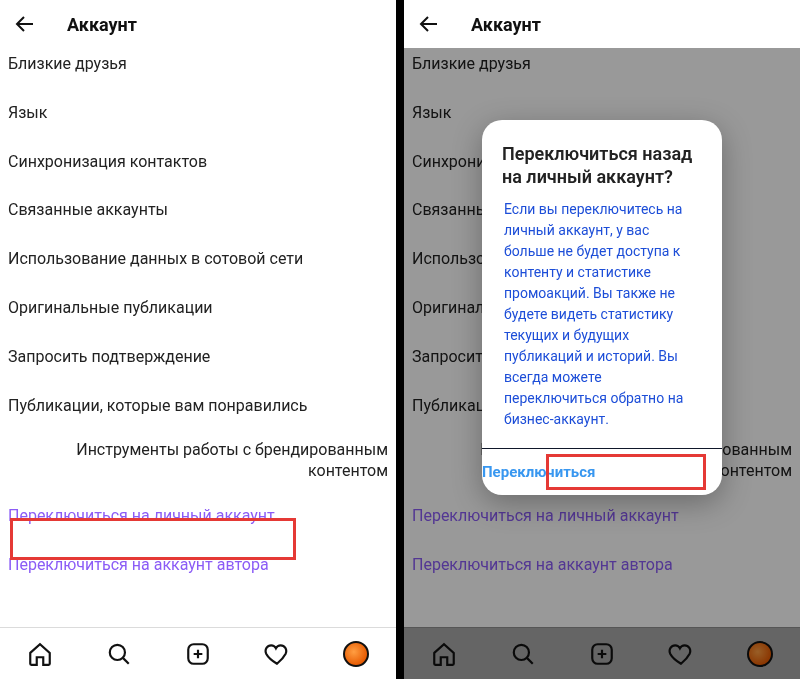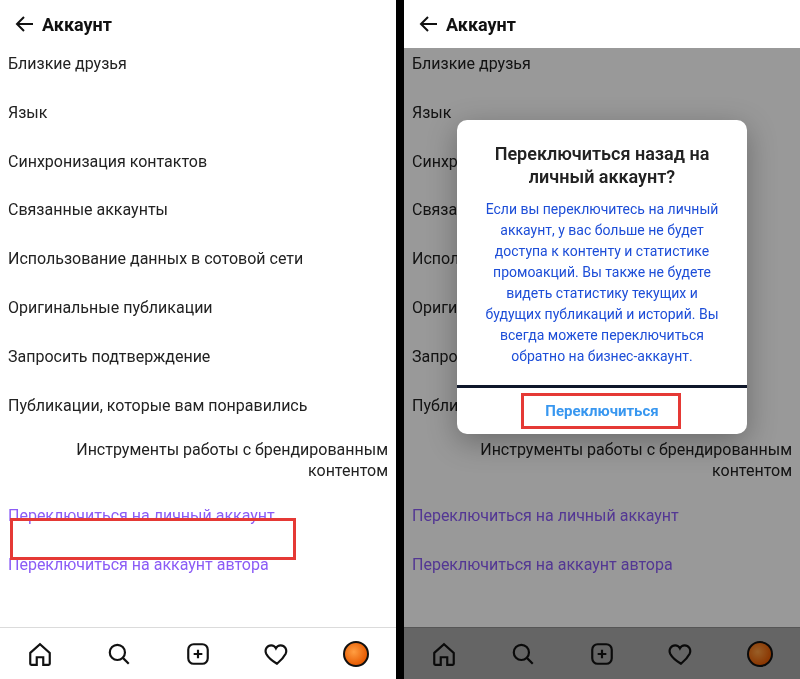--- a/index.html
+++ b/index.html
@@ -3,36 +3,36 @@
 <meta charset="utf-8">
 <style>
   * { box-sizing: border-box; margin: 0; padding: 0; }
   html, body { width: 800px; height: 679px; overflow: hidden; font-family: -apple-system, "Segoe UI", Roboto, Arial, sans-serif; background:#000; }
   .wrap { display:flex; width:800px; height:679px; }
   .phone { position:relative; width:396px; height:679px; background:#fff; overflow:hidden; }
   .divider { width:8px; height:679px; background:#000; }
   .header { display:flex; align-items:center; height:48px; padding:0 12px; background:#fff; }
   .header .back { width:26px; height:26px; display:flex; align-items:center; justify-content:center; }
   .header .back svg { width:24px; height:24px; stroke:#111; stroke-width:2; fill:none; }
-  .header .title { font-size:18px; font-weight:700; margin-left:4px; color:#111; }
+  .header .title { font-size:18px; font-weight:700; margin-left:29px; color:#111; }
   .list { position:relative; height:calc(679px - 48px - 52px); overflow:hidden; }
   .item { padding:14px 8px; font-size:16px; color:#222; line-height:1.3; }
   .item.multiline { padding-top:10px; padding-bottom:10px;text-align:right; }
   .item.link { color:#8b5cf6; }
   .highlight-box { position:absolute; border:3px solid #e53935; pointer-events:none; }
   .tabbar { position:absolute; bottom:0; left:0; right:0; height:52px; border-top:1px solid #dbdbdb; display:flex; background:#fff; }
   .tabbar .tab { flex:1; display:flex; align-items:center; justify-content:center; }
   .tabbar svg { width:26px; height:26px; }
   .avatar { width:26px; height:26px; border-radius:50%; background: radial-gradient(circle at 40% 40%, #ff9e42, #e85d04 70%); border:2px solid #111; }
   
   .dim { position:absolute; inset:0; background:rgba(0,0,0,.40); }
-  .dialog { position:absolute; left:50%; top:120px; transform:translateX(-50%); width:290px; background:#fff; border-radius:10px; box-shadow:0 8px 30px rgba(0,0,0,.3); text-align:center; overflow:hidden; }
+  .dialog { position:absolute; left:50%; top:120px; transform:translateX(-50%); width:240px; background:#fff; border-radius:20px; box-shadow:0 8px 30px rgba(0,0,0,.3); text-align:left; overflow:hidden; }
   .dialog .dlg-title { padding:22px 20px 10px; font-size:18px; font-weight:600; color:#222; line-height:1.3; }
   .dialog .dlg-body { padding:0 22px 18px; font-size:14px; color:#1d4ed8; line-height:1.5; }
-  .dialog .dlg-btn { border-top:3px solid #0f172a; padding:14px 0; font-size:15px; }
+  .dialog .dlg-btn { border-top:1px solid #0f172a; padding:14px 0; font-size:15px; }
   .dialog .dlg-btn.primary { color:#3897f0; font-weight:700; position:relative; }
   .dialog .dlg-btn.cancel { color:#222; font-weight:600; }
   .dlg-highlight { position:absolute; border:3px solid #e53935; pointer-events:none; }
   .phone.right .tabbar { background:#a8a8a8; border-top-color:#8f8f8f; }
 </style>
 </head>
 <body>
 
 <div class="wrap">
 

